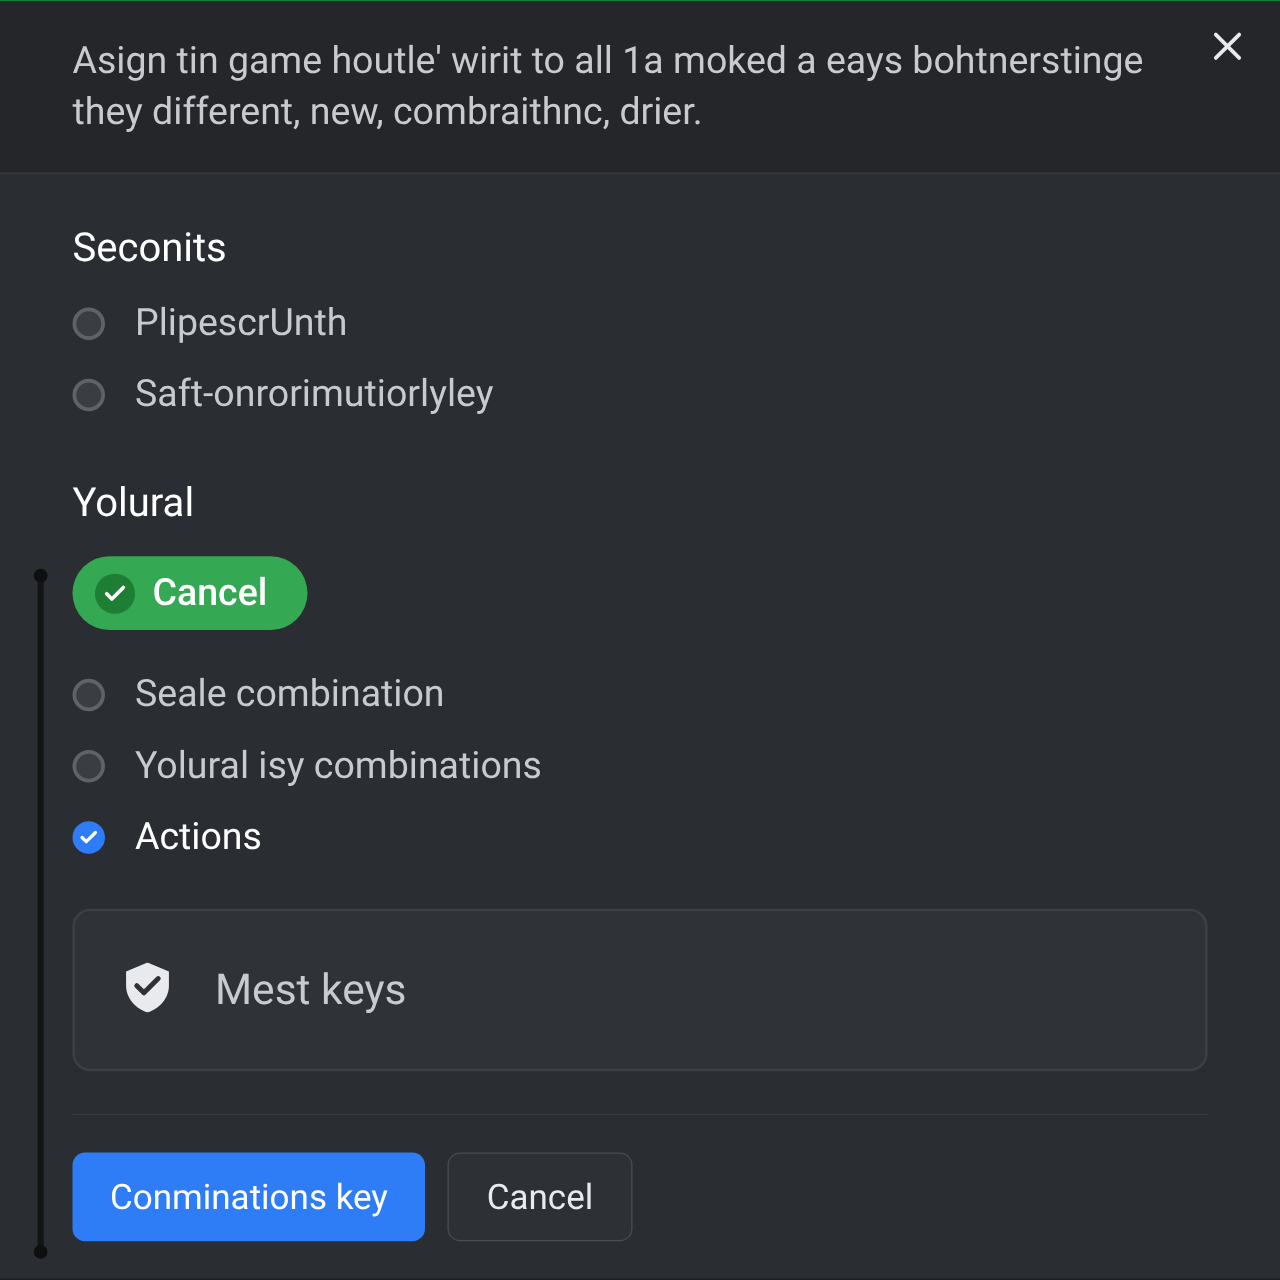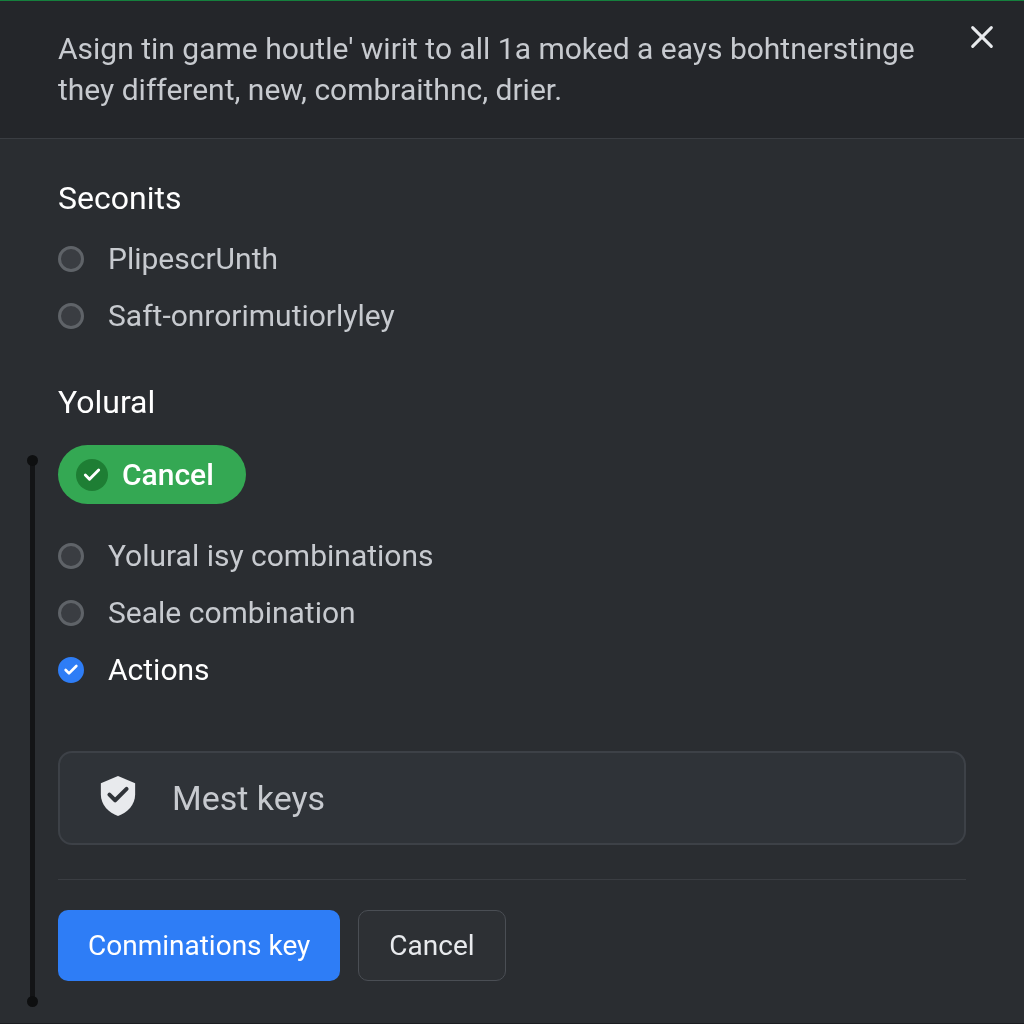--- a/index.html
+++ b/index.html
@@ -124,25 +124,25 @@
   }
   .pill .check-circle {
     width: 32px; height: 32px;
     background: #1e7e34;
     border-radius: 50%;
     display: flex; align-items: center; justify-content: center;
   }
   .pill .check-circle svg { width: 20px; height: 20px; color: #fff; }
 
   .card {
-    margin-top: 64px;
+    margin-top: 40px;
     border: 2px solid var(--bg-card-border);
     background: var(--bg-card);
     border-radius: 14px;
-    padding: 23px 40px;
+    padding: 41px 40px;
     display: flex; align-items: center; gap: 36px;
   }
   .card .shield { color: #e8eaed; }
   .card .shield svg { width: 36px; height: 40px; }
   .card-text {
     font-size: 34px;
     color: var(--text-dim);
     font-weight: 400;
   }
 
@@ -213,25 +213,25 @@
         <svg viewBox="0 0 24 24" fill="none" stroke="currentColor" stroke-width="3.5" stroke-linecap="round" stroke-linejoin="round">
           <polyline points="4 12 9 17 20 6"></polyline>
         </svg>
       </span>
       <span>Cancel</span>
     </div>
 
     <div class="opt-list" style="margin-bottom:0">
       <div class="opt-row">
         <span class="radio"></span>
+        <span class="opt-label">Seale combination</span>
+      </div>
+      <div class="opt-row">
+        <span class="radio"></span>
         <span class="opt-label">Yolural isy combinations</span>
-      </div>
-      <div class="opt-row">
-        <span class="radio"></span>
-        <span class="opt-label">Seale combination</span>
       </div>
       <div class="opt-row">
         <span class="radio checked-blue">
           <svg viewBox="0 0 24 24" fill="none" stroke="currentColor" stroke-width="4" stroke-linecap="round" stroke-linejoin="round">
             <polyline points="4 12 9 17 20 6"></polyline>
           </svg>
         </span>
         <span class="opt-label" style="color:#fff">Actions</span>
       </div>
     </div>

